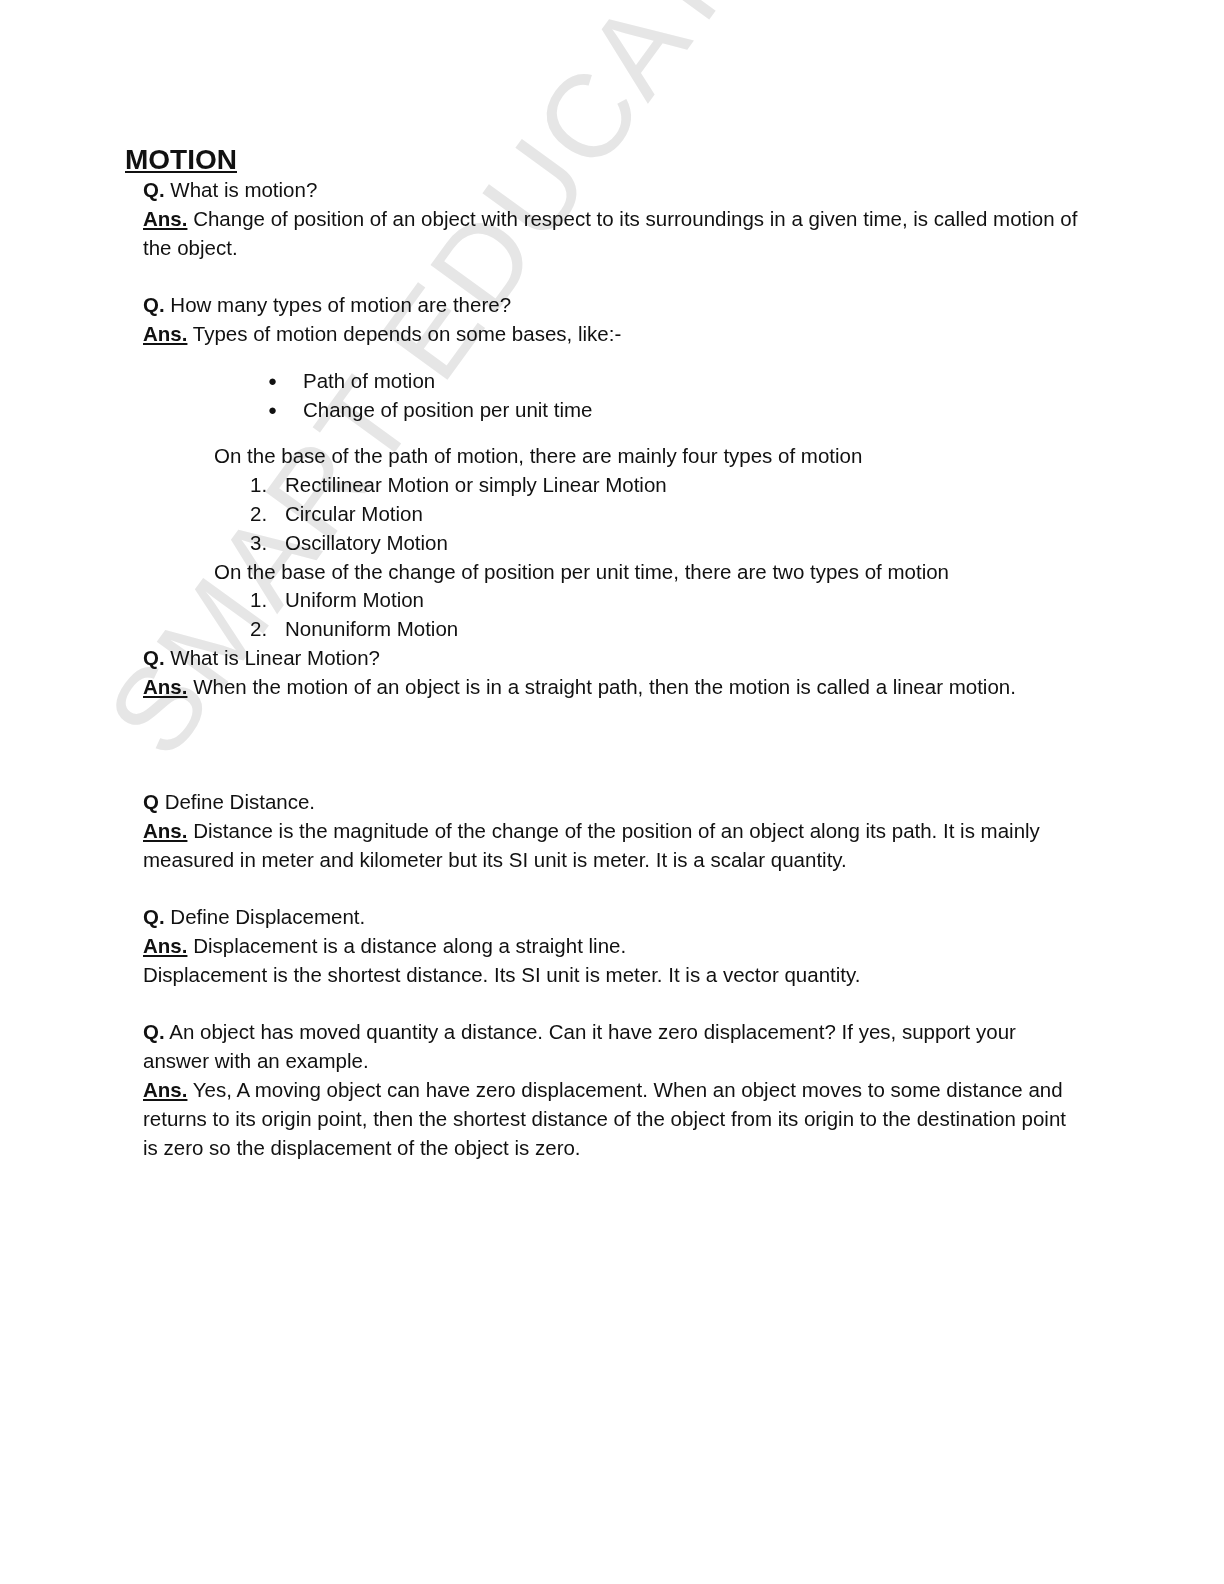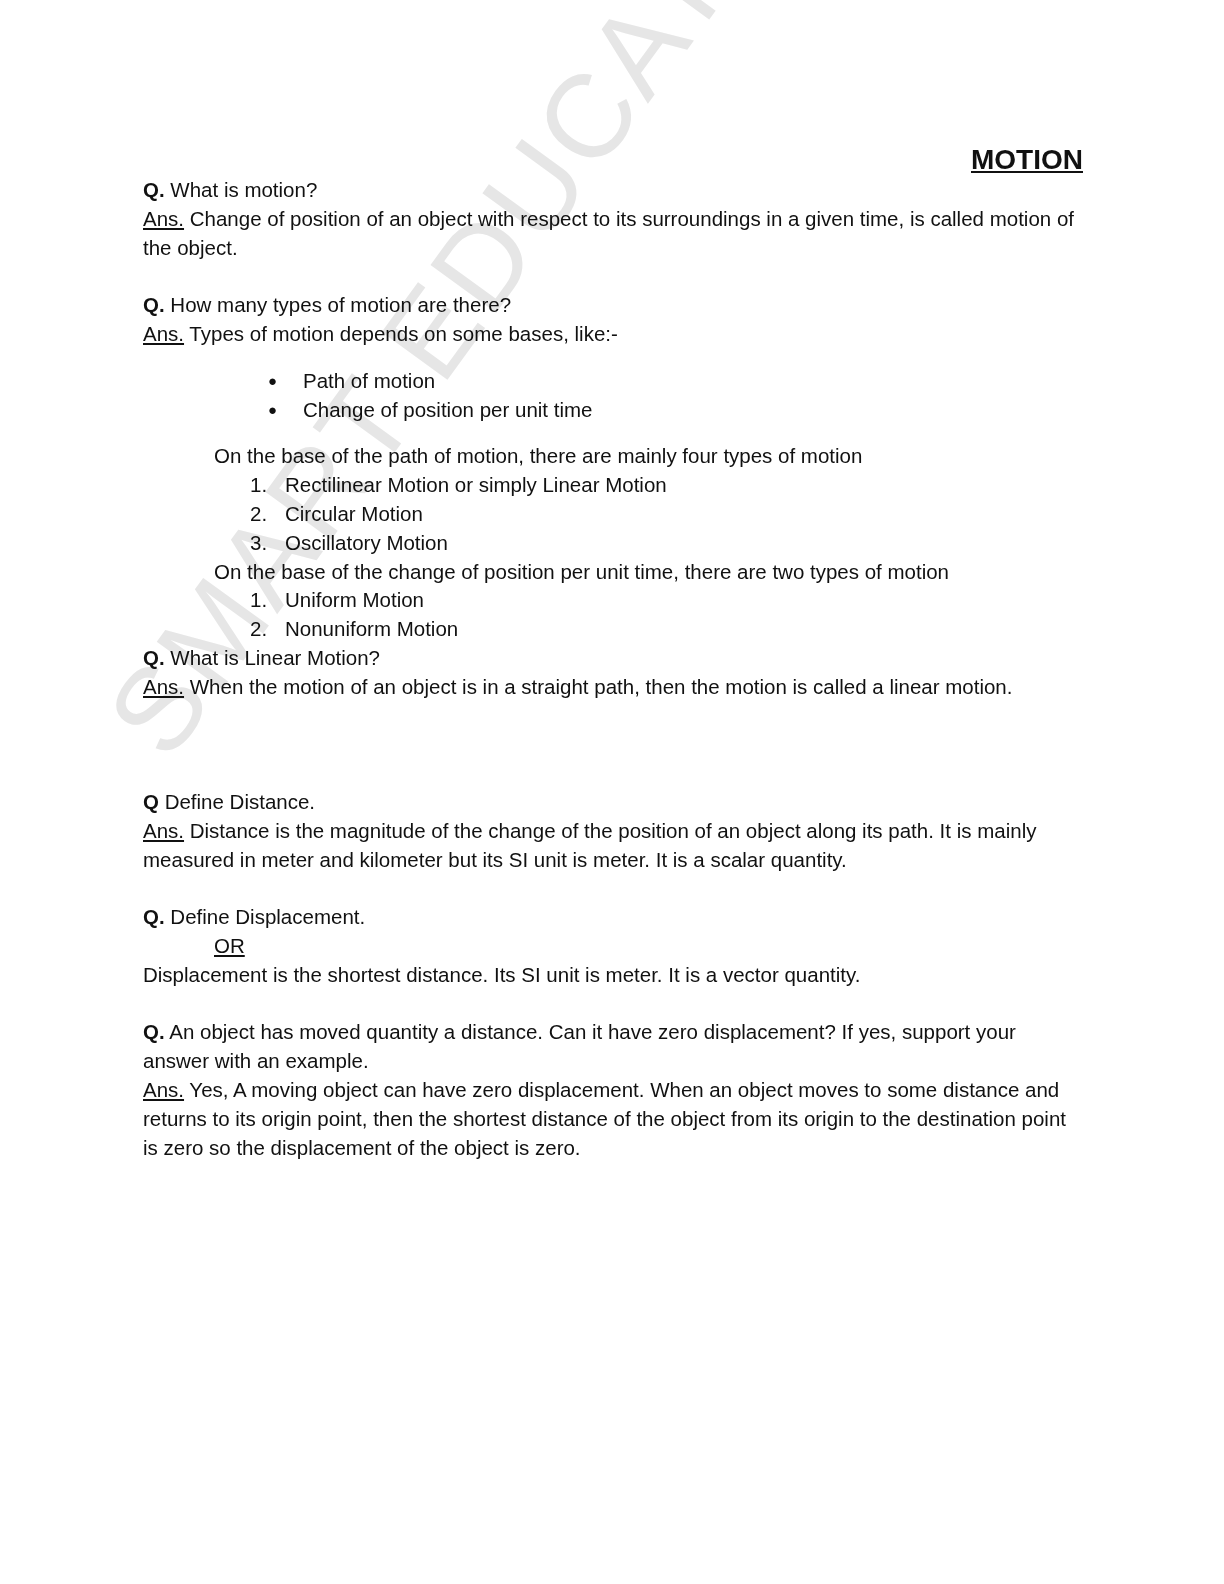--- a/index.html
+++ b/index.html
@@ -1,22 +1,22 @@
 <!DOCTYPE html>
 <html><head>
 <meta charset="utf-8">
 <style>
   html, body { margin: 0; padding: 0; background: #ffffff; }
   body { width: 1224px; height: 1584px; position: relative; overflow: hidden;
          font-family: "Liberation Sans", sans-serif; color: #111; }
   .page { position: absolute; left: 143px; top: 140px; width: 940px; font-size: 20.5px; line-height: 28.8px; }
-  .title { text-align: right; font-weight: bold; font-size: 28px; text-decoration: underline;
+  .title { text-align: left; font-weight: bold; font-size: 28px; text-decoration: underline;
            line-height: 40px; margin-bottom: -4px; margin-left: -18px; }
   .q b { font-weight: bold; }
-  .ans-label { font-weight: normal; text-decoration: underline; }
+  .ans-label { font-weight: bold; text-decoration: underline; }
   .blank { height: 28.8px; }
   .indent1 { padding-left: 71px; }
   ul.bullets { list-style: none; margin: 18px; padding: 0; }
   ul.bullets li { position: relative; padding-left: 142px; }
   ul.bullets li::before { content: "\25CF"; position: absolute; left: 107px; font-size: 15px; }
   ol.numbered { list-style: none; margin: 0; padding: 0; }
   ol.numbered li { position: relative; padding-left: 142px; }
   ol.numbered li .num { position: absolute; left: 107px; }
   .or { padding-left: 71px; text-decoration: underline; }
   .watermark { position: absolute; left: 80px; top: 700px; font-size: 118px; color: #e6e6e6;
@@ -69,21 +69,21 @@
   <div class="blank"></div>
 
   <div>
     <div class="q"><b>Q</b><span> Define Distance.</span></div>
     <div><span class="ans-label">Ans.</span><span> Distance is the magnitude of the change of the position of an object along its path. It is mainly measured in meter and kilometer but its SI unit is meter. It is a scalar quantity.</span></div>
   </div>
   <div class="blank"></div>
 
   <div>
     <div class="q"><b>Q.</b><span> Define Displacement.</span></div>
-    <div class="or">OR</div>
+    <div><span class="ans-label">Ans.</span><span> Displacement is a distance along a straight line.</span></div>
     <div>Displacement is the shortest distance. Its SI unit is meter. It is a vector quantity.</div>
   </div>
   <div class="blank"></div>
 
   <div>
     <div class="q"><b>Q.</b><span> An object has moved quantity a distance. Can it have zero displacement? If yes, support your answer with an example.</span></div>
     <div><span class="ans-label">Ans.</span><span> Yes, A moving object can have zero displacement. When an object moves to some distance and returns to its origin point, then the shortest distance of the object from its origin to the destination point is zero so the displacement of the object is zero.</span></div>
   </div>
 </div>
 

